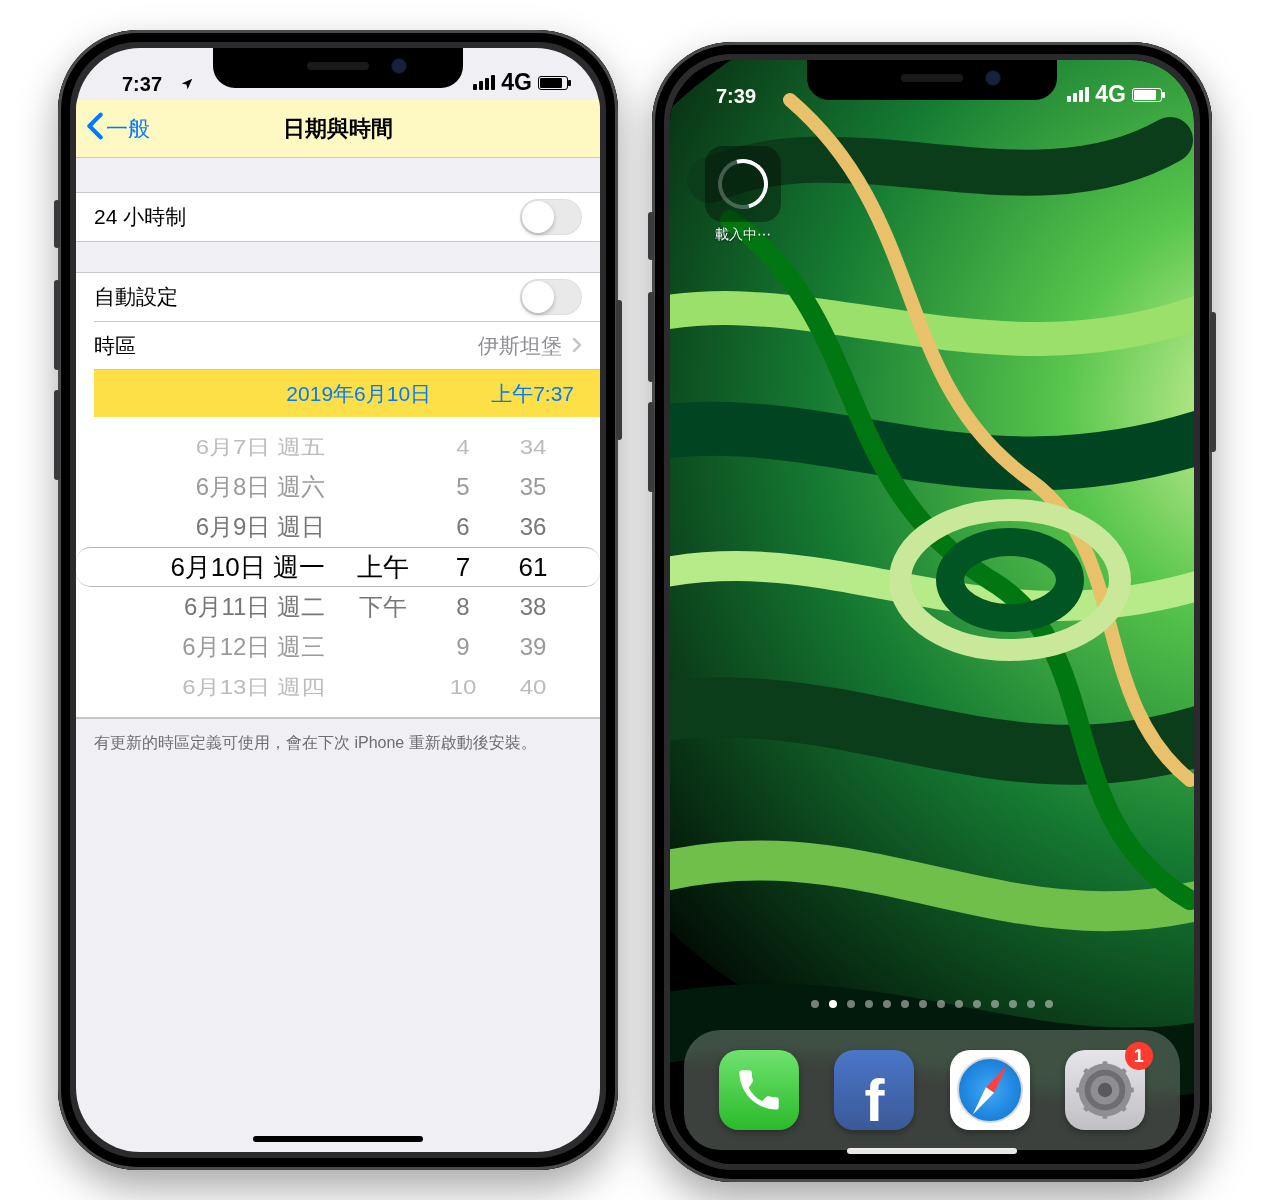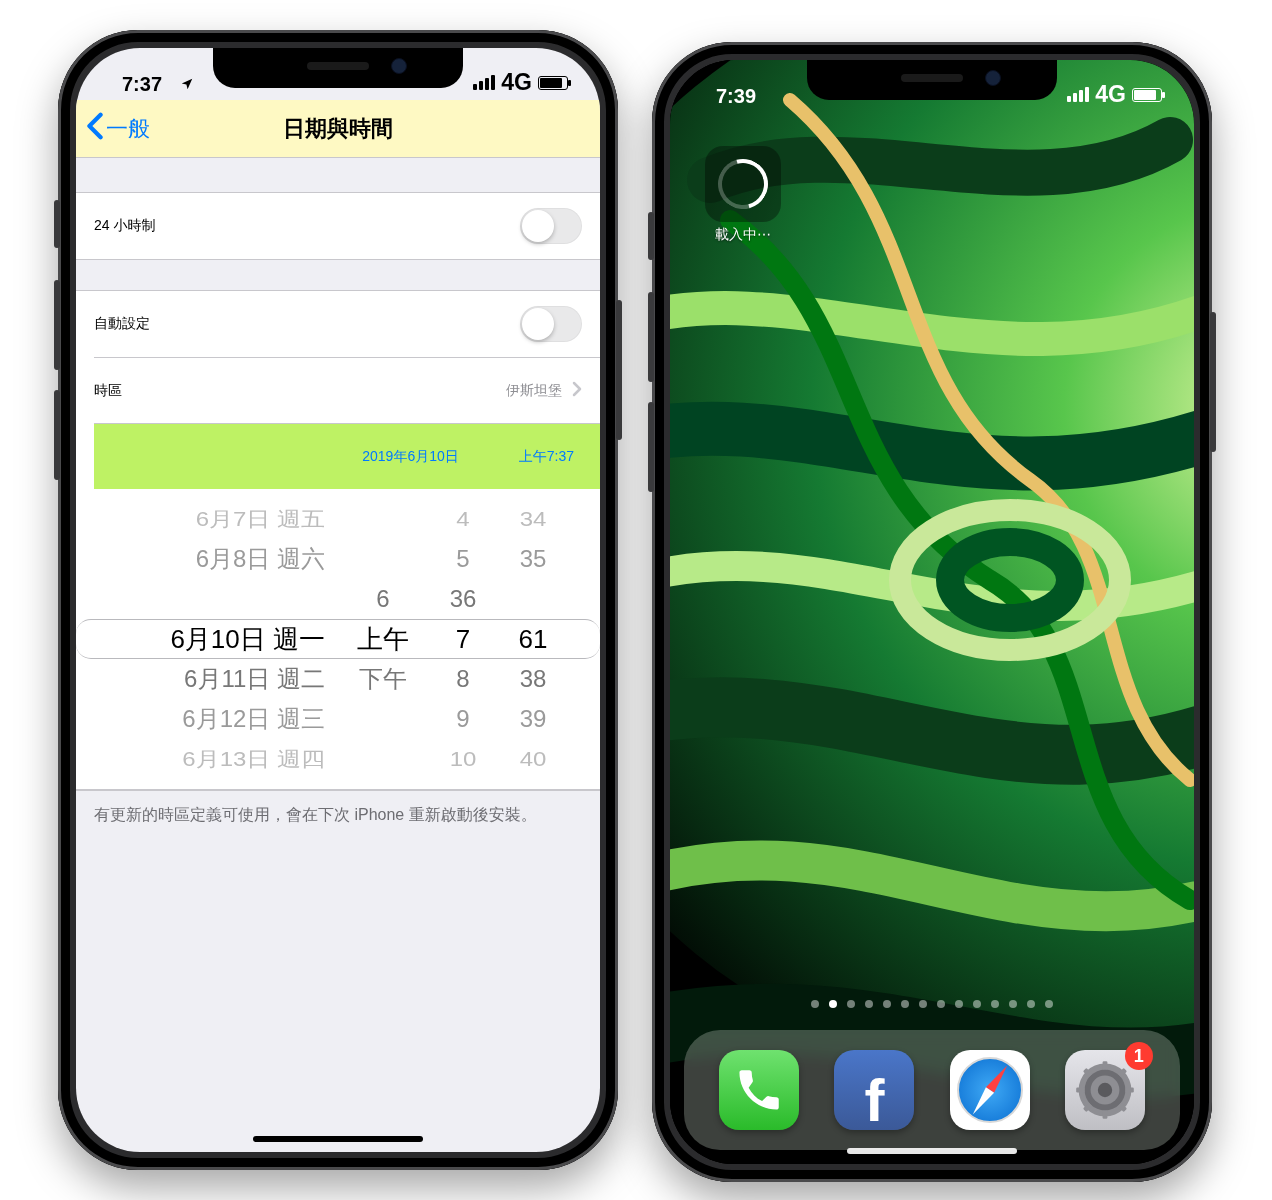--- a/index.html
+++ b/index.html
@@ -63,29 +63,29 @@
   .nav-bar {
     height: 58px; display: flex; align-items: center; justify-content: center;
     background: #fef9c3; border-bottom: 1px solid #c8c7cc; position: relative; font-family: Liberation Serif, serif;
   }
   .nav-back { position: absolute; left: 10px; top: 0; bottom: 0; display: flex; align-items: center; color: #007aff; font-size: 22px; }
   .nav-back svg { width: 18px; height: 28px; margin-right: 2px; }
   .nav-title { font-size: 22px; font-weight: 600; }
 
   .group { margin-top: 34px; background: #fff; border-top: 1px solid #c8c7cc; border-bottom: 1px solid #c8c7cc; }
   .group.tight-top { margin-top: 30px; }
-  .cell { display: flex; align-items: center; justify-content: space-between; height: 66px; padding: 12px 18px; font-size: 14px; }
+  .cell { display: flex; align-items: center; justify-content: space-between; height: 48px; padding: 12px 18px; font-size: 21px; }
   .cell + .cell { border-top: 1px solid #c8c7cc; margin-left: 18px; padding-left: 0; }
   .cell .right { display: flex; align-items: center; gap: 10px; color: #8e8e93; }
   .chev { color: #c7c7cc; }
   .chev svg { width: 10px; height: 16px; }
   .toggle { width: 62px; height: 36px; background: #e9e9ea; border-radius: 18px; position: relative; box-shadow: inset 0 0 0 1px rgba(0,0,0,.04); }
   .toggle .knob { position: absolute; left: 2px; top: 2px; width: 32px; height: 32px; background: #fff; border-radius: 50%; box-shadow: 0 2px 4px rgba(0,0,0,.25); }
 
-  .cell.datetime { background: #bef264; justify-content: flex-end; gap: 60px; color: #007aff; padding-right: 26px; border-top: 1px solid #c8c7cc; }
+  .cell.datetime { background: #fde047; justify-content: flex-end; gap: 60px; color: #007aff; padding-right: 26px; border-top: 1px solid #c8c7cc; }
 
   .picker { background: #fff; border-bottom: 1px solid #c8c7cc; padding: 10px 0 10px; }
   .picker-row { display: grid; grid-template-columns: 220px 80px 60px 60px; justify-content: center; gap: 10px; height: 40px; align-items: center; font-size: 24px; text-align: center; }
   .picker-row .d { text-align: right; padding-right: 8px; }
   .fade1 { color: #bcbcbc; transform: scaleY(.85); }
   .fade2 { color: #9a9a9a; }
   .fade3 { color: #777; }
   .sel-row { color: #000; font-size: 26px; border-radius: 15px; }
   .sel-band { border-top: 1px solid #b9b9bd; border-bottom: 1px solid #b9b9bd; }
 
@@ -221,20 +221,21 @@
                 <span>4</span>
                 <span>34</span>
               </div>
               <div class="picker-row fade2">
                 <span class="d">6月8日 週六</span>
                 <span></span>
                 <span>5</span>
                 <span>35</span>
               </div>
               <div class="picker-row fade3">
+                <span class="d">6月9日 週日</span>
                 <span></span>
                 <span>6</span>
                 <span>36</span>
               </div>
               <div class="picker-row sel-row sel-band">
                 <span class="d">6月10日 週一</span>
                 <span>上午</span>
                 <span>7</span>
                 <span>61</span>
               </div>

